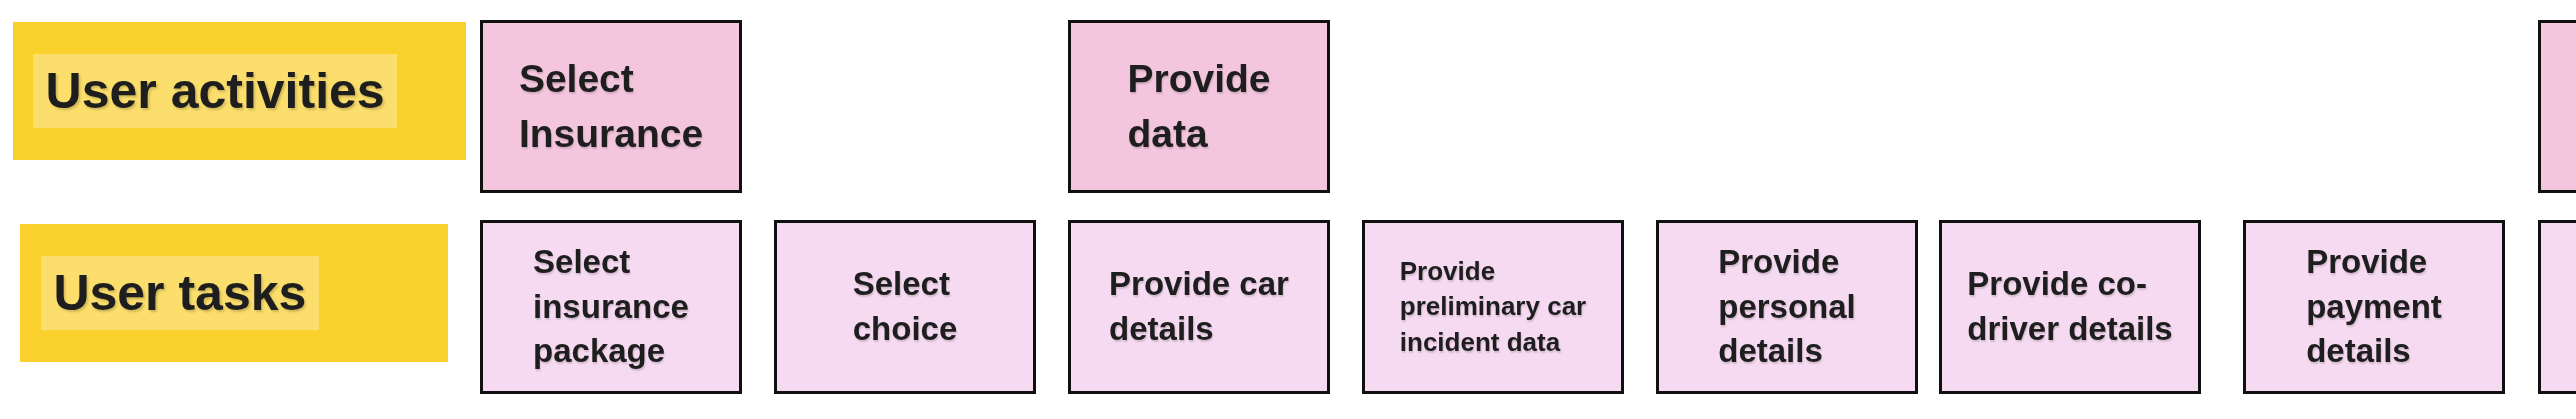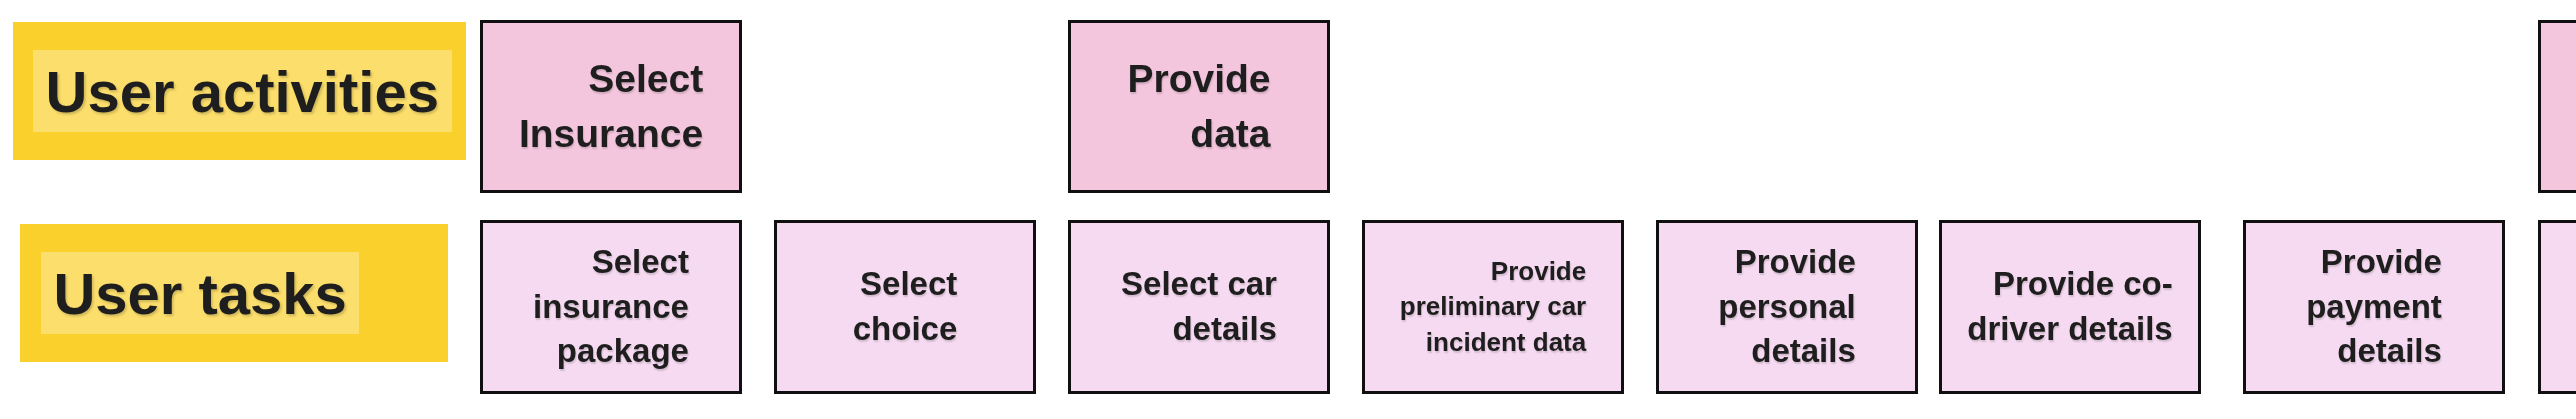--- a/index.html
+++ b/index.html
@@ -20,38 +20,38 @@
     align-items: center;
     justify-content: flex-start;
     padding-left: 20.4px;
     box-sizing: border-box;
   }
   .row-label .hl {
     display: inline-block;
     background: rgba(255, 255, 255, 0.30);
     padding: 7.8px 12.6px;
     font-weight: bold;
-    font-size: 58px;
+    font-size: 50px;
     color: #1e1e1e;
     white-space: nowrap;
     text-shadow: 1.6px 2.4px 2.4px rgba(0,0,0,0.18);
   }
   #label-activities { left: 12.6px; top: 22px; width: 453px; height: 138px; }
   #label-tasks      { left: 20.4px; top: 224px; width: 428px; height: 138px; align-items: center; }
 
   
   .box {
     position: absolute;
     width: 262px;
     box-sizing: border-box;
     border: 3.9px solid #101010;
     display: flex;
     align-items: center;
     justify-content: center;
-    text-align: right;
+    text-align: left;
   }
   .box .txt {
     white-space: pre-line;
     font-weight: bold;
     color: #1e1e1e;
     text-shadow: 0.8px 1.6px 1.6px rgba(0,0,0,0.15);
   }
   .activity { top: 19.6px;  height: 173px; background: #f4c6de; }
   .task     { top: 220px; height: 174px; background: #f6daf1; }
   .activity .txt { font-size: 39px; line-height: 1.42; }
@@ -83,21 +83,21 @@
 <div class="box task" style="left:480px">
   <span class="txt">Select
 insurance
 package</span>
 </div>
 <div class="box task" style="left:774px">
   <span class="txt">Select
 choice</span>
 </div>
 <div class="box task" style="left:1068px">
-  <span class="txt">Select car
+  <span class="txt">Provide car
 details</span>
 </div>
 <div class="box task small" style="left:1362px">
   <span class="txt">Provide
 preliminary car
 incident data</span>
 </div>
 <div class="box task" style="left:1656px">
   <span class="txt">Provide
 personal

